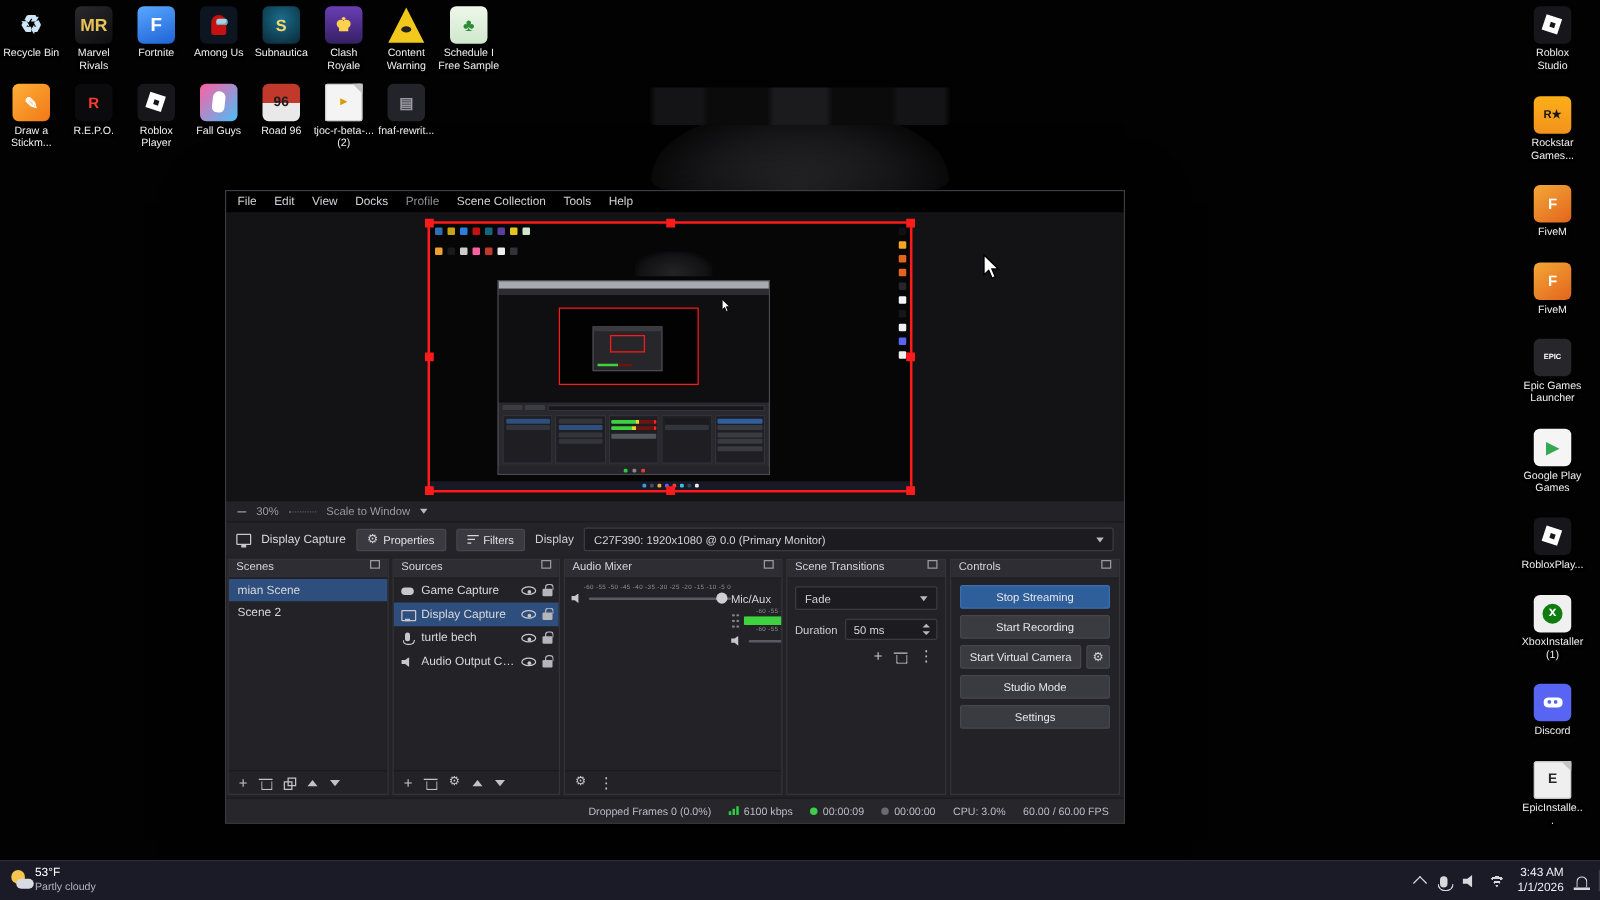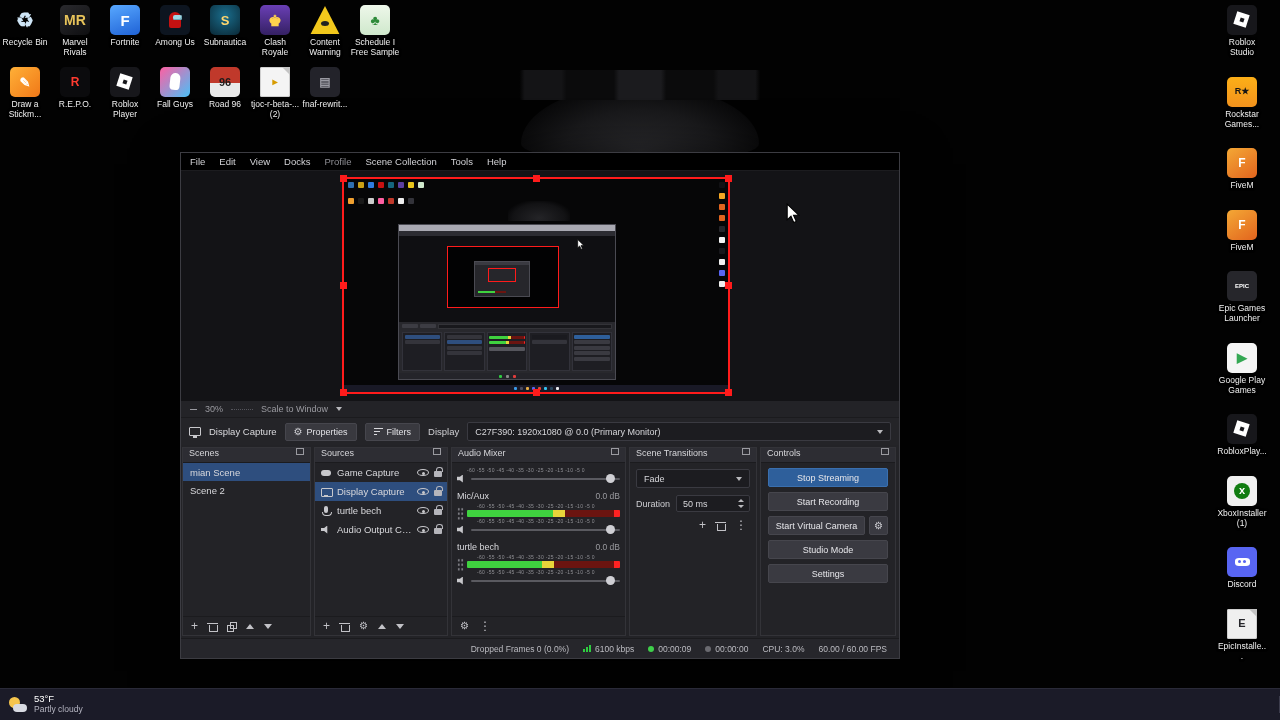--- a/index.html
+++ b/index.html
@@ -135,21 +135,21 @@
 .si-display::after{content:"";position:absolute;left:4px;bottom:0;width:4px;height:1.5px;background:#c8c8cc}
 .si-mic::before{content:"";position:absolute;left:4px;top:0;width:4px;height:7px;background:#c8c8cc;border-radius:2px}
 .si-mic::after{content:"";position:absolute;left:2px;bottom:0;width:8px;height:3px;border:1px solid #c8c8cc;border-top:none;border-radius:0 0 4px 4px}
 .si-speaker::before{content:"";position:absolute;left:1px;top:1px;width:9px;height:8px;background:#c8c8cc;clip-path:polygon(0 30%,35% 30%,70% 0,70% 100%,35% 70%,0 70%)}
 .eye{width:12px;height:7px;border:1px solid #c8c8cc;border-radius:50%;position:relative;margin-left:auto;flex:0 0 auto}
 .eye::after{content:"";position:absolute;left:3.5px;top:1.5px;width:3px;height:3px;background:#c8c8cc;border-radius:50%}
 .lock{width:8px;height:6px;background:#b5b5bb;border-radius:1px;position:relative;margin-top:3px;flex:0 0 auto}
 .lock::before{content:"";position:absolute;top:-4px;left:1.5px;width:5px;height:4px;border:1px solid #b5b5bb;border-bottom:none;border-radius:3px 3px 0 0}
 
 
-.mixer-body{padding:4px 5px;display:flex;flex-direction:column}
+.mixer-body{padding:4px 5px;display:flex;flex-direction:row}
 .mx-ticks{font-size:5px;color:#8f8f94;white-space:nowrap;overflow:hidden;letter-spacing:.3px;padding-left:10px;height:6px;line-height:6px}
 .mx-sliderrow{display:flex;align-items:center;gap:5px;height:11px}
 .spk{width:9px;height:8px;background:#c8c8cc;clip-path:polygon(0 28%,32% 28%,65% 0,65% 100%,32% 72%,0 72%);flex:0 0 auto}
 .mx-track{flex:1;height:2px;background:#5a5a60;border-radius:1px;position:relative}
 .mx-handle{position:absolute;top:-3.5px;width:9px;height:9px;border-radius:50%;background:#cfcfd4}
 .mx-ch{margin-top:6px}
 .mx-head{display:flex;justify-content:space-between;align-items:center;height:12px;margin-bottom:1px}
 .mx-name{font-size:9px;color:#d8d8dc}
 .mx-db{font-size:8.5px;color:#9a9a9f}
 .mx-meterrow{display:flex;gap:3px;align-items:center}
@@ -181,21 +181,21 @@
 .sb-group{display:flex;align-items:center;gap:4px}
 .bars{display:flex;align-items:flex-end;gap:1px}
 .bars i{display:block;width:2px;background:#2ecc40}
 .bars i:nth-child(1){height:3px}.bars i:nth-child(2){height:5px}.bars i:nth-child(3){height:7px}
 .dot{width:6px;height:6px;border-radius:50%}
 .dot-green{background:#3ecf4a}
 .dot-gray{background:#6a6a70}
 
 
 .taskbar{position:absolute;left:0;top:688px;width:1280px;height:32px;background:#1b1b28;border-top:1px solid #2a2a38;z-index:30}
-.tb-weather{position:absolute;left:8px;top:4px;display:flex;align-items:flex-end;gap:6px}
+.tb-weather{position:absolute;left:8px;top:4px;display:flex;align-items:center;}
 .wx{width:20px;height:20px;position:relative}
 .wx::before{content:"";position:absolute;left:1px;top:2px;width:11px;height:11px;border-radius:50%;background:#f6c54d}
 .wx::after{content:"";position:absolute;left:5px;top:9px;width:14px;height:8px;border-radius:5px;background:#d8dbe2}
 .wx-text{display:flex;flex-direction:column;line-height:1.2}
 .wx-temp{font-size:9.5px;color:#fff}
 .wx-desc{font-size:8.5px;color:#b4b4c0}
 .tb-center{position:absolute;left:50%;top:4px;transform:translateX(-50%);display:flex;align-items:center;gap:9px}
 .tb-start{width:24px;height:24px;display:grid;grid-template-columns:8px 8px;grid-template-rows:8px 8px;gap:2px;place-content:center;border-radius:4px}
 .tb-start i{display:block;background:#3b9ae8;border-radius:1px}
 .tb-search{width:142px;height:24px;border-radius:12px;background:#2e2e40;border:1px solid #45455a;display:flex;align-items:center;padding:0 4px 0 10px;gap:6px}
@@ -735,16 +735,27 @@
     </svg>
 
   <div class="taskbar">
     <div class="tb-weather">
       <span class="wx"></span>
       <span class="wx-text">
         <span class="wx-temp">53°F</span>
         <span class="wx-desc">Partly cloudy</span>
       </span>
     </div>
+    <div class="tb-tray">
+      <span class="chev"></span>
+      <span class="mic"></span>
+      <span class="spk2"></span>
+      <span class="wifi"></span>
+      <span class="tb-time">
+        <span>3:43 AM</span>
+        <span>1/1/2026</span>
+      </span>
+      <span class="bell"></span>
+    </div>
     <div class="tb-edge"></div>
   </div>
 
 </div>
 
 </body></html>

